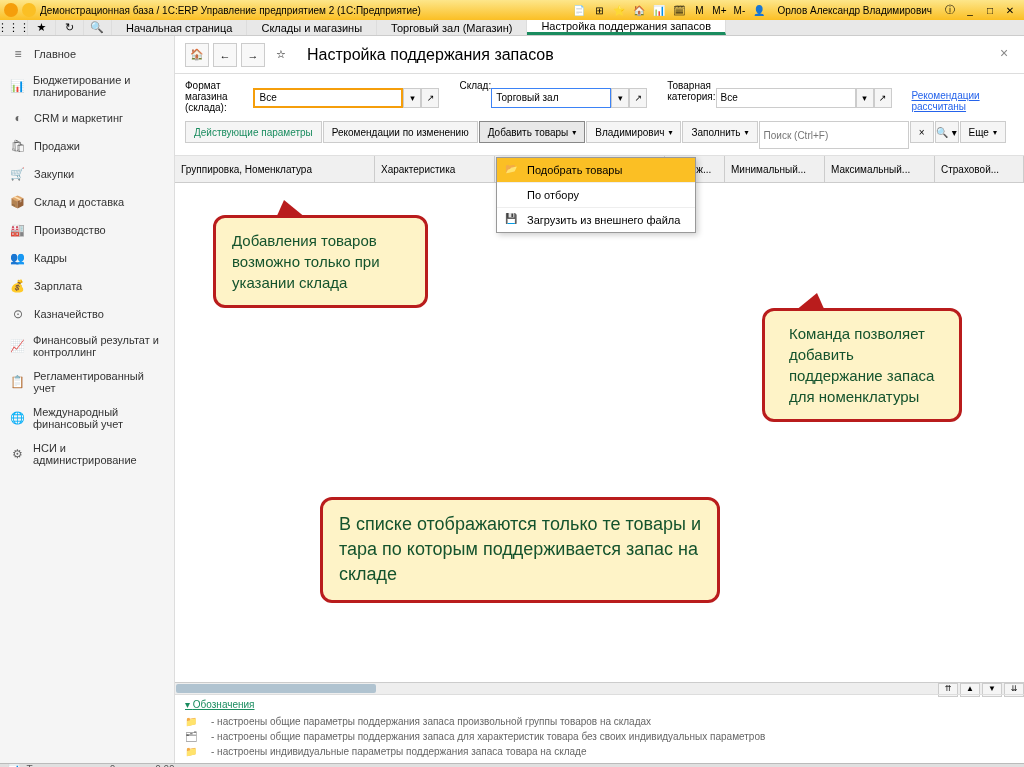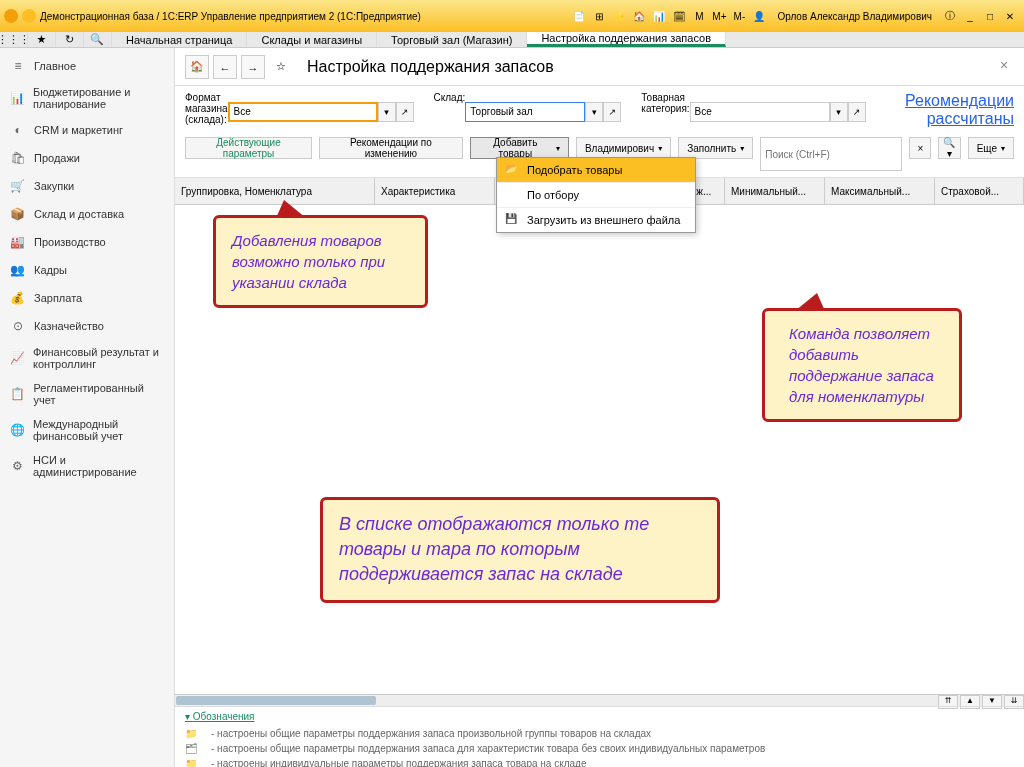--- a/index.html
+++ b/index.html
@@ -1,19 +1,19 @@
 <!DOCTYPE html>
 <html><head>
 <meta charset="utf-8">
 <style>
 * { box-sizing: border-box; margin: 0; padding: 0; font-family: Arial, sans-serif; }
 body { width: 1024px; height: 767px; background: #f5f5f5; overflow: hidden; font-size: 11px; }
 
 
-.titlebar { height: 20px; background: linear-gradient(#fde68a, #fbbf24); display: flex; align-items: center; padding: 16px 4px; font-size: 10px; justify-content: space-between; }
+.titlebar { height: 20px; background: linear-gradient(#fde68a, #fbbf24); display: flex; align-items: center; padding: 4px 4px; font-size: 10px; justify-content: space-between; }
 .titlebar .logo { width: 14px; height: 14px; background: #f59e0b; border-radius: 50%; margin-right: 4px; }
 .titlebar .arrow { width: 14px; height: 14px; background: #fbbf24; border-radius: 50%; margin-right: 4px; }
 .titlebar .spacer { flex: 1; }
 .titlebar .icon-btn { width: 16px; height: 16px; margin: 0 2px; display: flex; align-items: center; justify-content: center; font-size: 10px; cursor: pointer; }
 .titlebar .user { font-size: 10px; margin: 0 8px; }
 
 
 .topbar { height: 28px; background: #e8e8e8; border-bottom: 1px solid #ccc; display: flex; align-items: stretch; }
 .topbar .icon-btn { width: 28px; display: flex; align-items: center; justify-content: center; border-right: 1px solid #ddd; cursor: pointer; }
 .topbar .tab { padding: 0 14px; display: flex; align-items: center; border-right: 1px solid #ddd; cursor: pointer; font-size: 11px; }
@@ -35,28 +35,28 @@
 
 
 .filters { display: flex; padding: 6px 10px 0; gap: 20px; }
 .filter-group { display: flex; flex-direction: row; }
 .filter-label { font-size: 10px; margin-bottom: 2px; }
 .filter-row { display: flex; align-items: center; }
 .filter-input { height: 20px; border: 1px solid #ccc; padding: 0 4px; font-size: 10px; }
 .filter-input.highlight-yellow { border: 2px solid #f59e0b; }
 .filter-input.highlight-blue { border: 1px solid #3b82f6; }
 .filter-btn { width: 18px; height: 20px; border: 1px solid #ccc; background: #f5f5f5; font-size: 9px; cursor: pointer; }
-.link-text { color: #2563eb; font-size: 16px; text-decoration: underline; cursor: pointer; align-self: flex-end; padding-bottom: 3px; text-align: right; }
-
-
-.toolbar { display: flex; padding: 6px 10px; gap: 7px; border-bottom: 1px solid #e0e0e0; }
+.link-text { color: #2563eb; font-size: 10px; text-decoration: underline; cursor: pointer; align-self: flex-end; padding-bottom: 3px; }
+
+
+.toolbar { display: flex; padding: 6px 10px; gap: 1px; border-bottom: 1px solid #e0e0e0; }
 .tbtn { height: 22px; border: 1px solid #ccc; background: #f5f5f5; padding: 0 8px; font-size: 10px; cursor: pointer; display: flex; align-items: center; }
 .tbtn.active { color: #1a8c5f; }
 .tbtn.dropdown::after { content: " ▾"; font-size: 8px; margin-left: 4px; }
-.search-box { height: 34px; border: 1px solid #ccc; padding: 0 4px; width: 150px; font-size: 10px; color: #999; }
+.search-box { height: 28px; border: 1px solid #ccc; padding: 0 4px; width: 150px; font-size: 10px; color: #999; }
 .tbtn.square { width: 24px; padding: 0; justify-content: center; }
 
 
 .dropdown-menu { position: absolute; top: 157px; left: 496px; width: 200px; background: #fff; border: 1px solid #999; box-shadow: 2px 2px 6px rgba(0,0,0,0.2); z-index: 100; }
 .dropdown-item { padding: 5px 8px; font-size: 11px; display: flex; align-items: center; cursor: pointer; border-bottom: 1px solid #eee; }
 .dropdown-item:last-child { border-bottom: none; }
 .dropdown-item.highlighted { background: #fbbf24; }
 .dropdown-item .di-icon { width: 16px; height: 14px; margin-right: 6px; font-size: 10px; }
 
 
@@ -66,21 +66,21 @@
 .th:nth-child(2){ width: 120px; }
 .th:nth-child(3){ width: 170px; }
 .th:nth-child(4){ width: 60px; }
 .th:nth-child(5){ width: 100px; }
 .th:nth-child(6){ width: 110px; }
 .th:nth-child(7){ flex: 1; }
 
 .table-body { flex: 1; background: #fff; position: relative; }
 
 
-.callout { position: absolute; background: #fef3c7; border: 3px solid #b91c1c; border-radius: 6px; padding: 12px 16px; font-size: 15px; color: #6d28d9; line-height: 1.4; z-index: 50; font-style: italic; }
+.callout { position: absolute; background: #fef3c7; border: 3px solid #b91c1c; border-radius: 12px; padding: 12px 16px; font-size: 15px; color: #14532d; line-height: 1.4; z-index: 50; }
 .callout::after { content: ""; position: absolute; width: 0; height: 0; }
 .callout.c1 { top: 215px; left: 213px; width: 215px; }
 .callout.c1::after { top: -18px; left: 60px; border-left: 8px solid transparent; border-right: 22px solid transparent; border-bottom: 18px solid #b91c1c; }
 .callout.c2 { top: 308px; left: 762px; width: 200px; padding-left: 24px; }
 .callout.c2::after { top: -18px; left: 30px; border-left: 22px solid transparent; border-right: 8px solid transparent; border-bottom: 18px solid #b91c1c; }
 .callout.c3 { top: 497px; left: 320px; width: 400px; font-size: 18px; }
 
 
 .legend-section { border-top: 1px solid #ddd; padding: 4px 10px; font-size: 10px; }
 .legend-title { color: #1a8c5f; margin-bottom: 4px; cursor: pointer; text-decoration: underline; }

